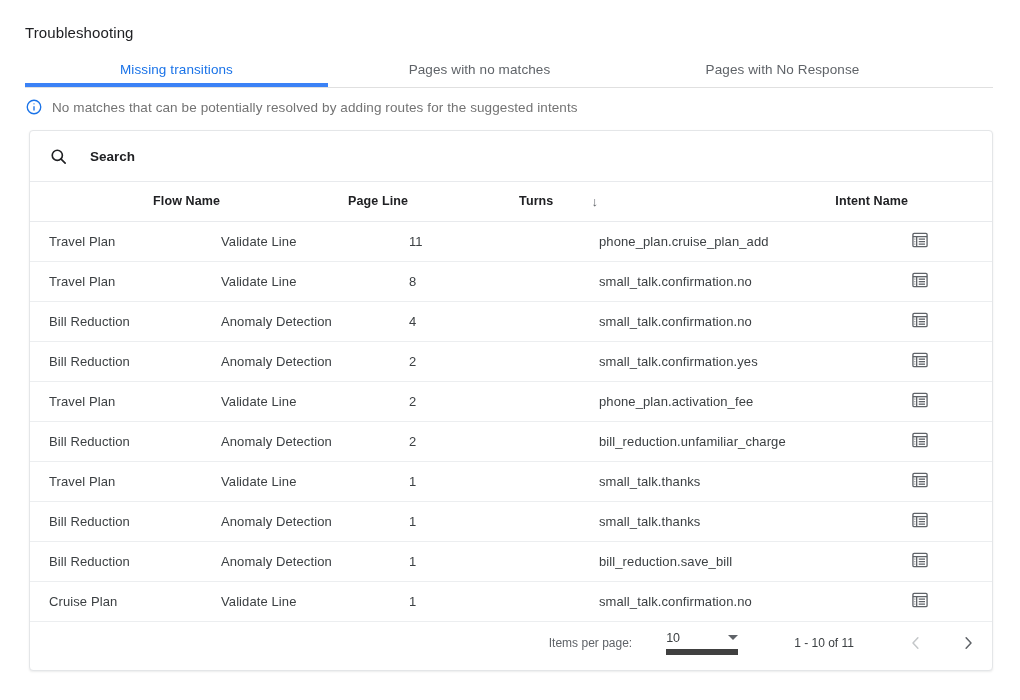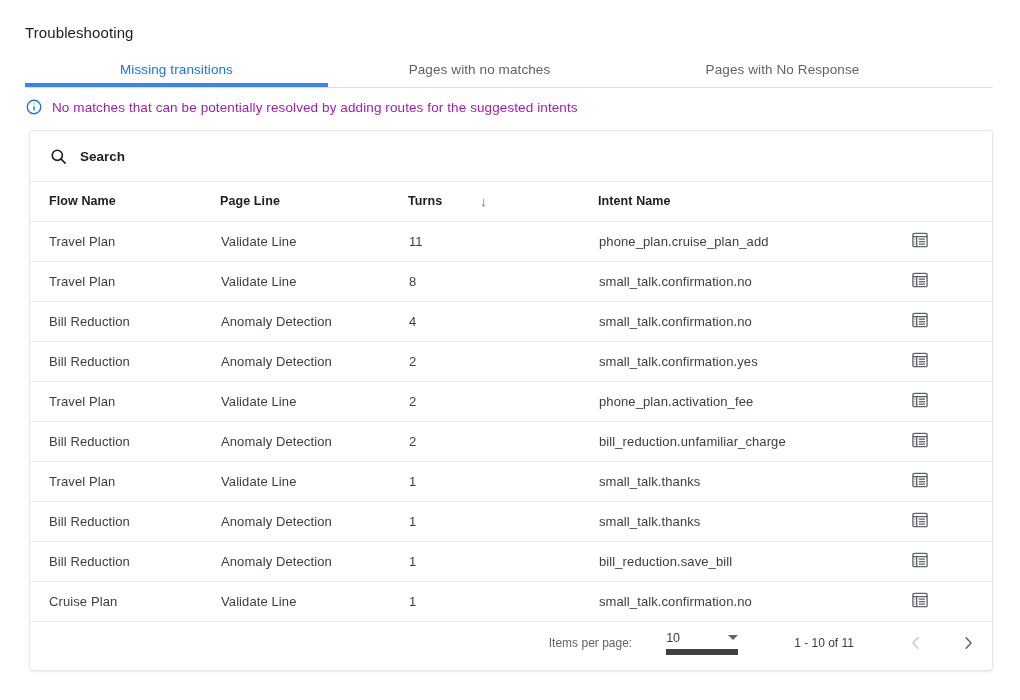--- a/index.html
+++ b/index.html
@@ -59,21 +59,21 @@
     align-items: center;
     gap: 9px;
   }
   .infobar .ico {
     width: 18px; height: 18px;
     display: inline-block;
     color: #1a73e8;
   }
   .infobar .msg {
     font-size: 13.5px;
-    color: #a21caf;
+    color: #737373;
     letter-spacing: 0.1px;
   }
   
   .card {
     position: absolute;
     left: 29px;
     top: 130px;
     width: 964px;
     height: 541px;
     background: #fff;
@@ -81,21 +81,21 @@
     border-radius: 4px;
     box-shadow: 0 1px 2px rgba(60,64,67,0.10);
     overflow: hidden;
   }
   .search-row {
     height: 51px;
     display: flex;
     align-items: center;
     padding: 0 18px;
     border-bottom: 1px solid #e8eaed;
-    gap: 12px;
+    gap: 22px;
   }
   .search-icon {
     width: 20px; height: 20px;
     color: #202124;
     display: inline-flex;
     align-items: center;
     justify-content: center;
   }
   .search-input {
     border: none;
@@ -108,21 +108,21 @@
     background: transparent;
     padding: 0;
   }
   .search-input::placeholder { color: #202124; opacity: 1; font-weight: bold;}
   table {
     width: 100%;
     border-collapse: collapse;
     table-layout: fixed;
   }
   th {
-    text-align: left;
+    text-align: right;
     font-size: 12.5px;
     font-weight: bold;
     color: #202124;
     padding: 0 0 0 0;
     height: 39px;
     border-bottom: 1px solid #e8eaed;
     letter-spacing: 0.1px;
   }
   td {
     font-size: 13px;

